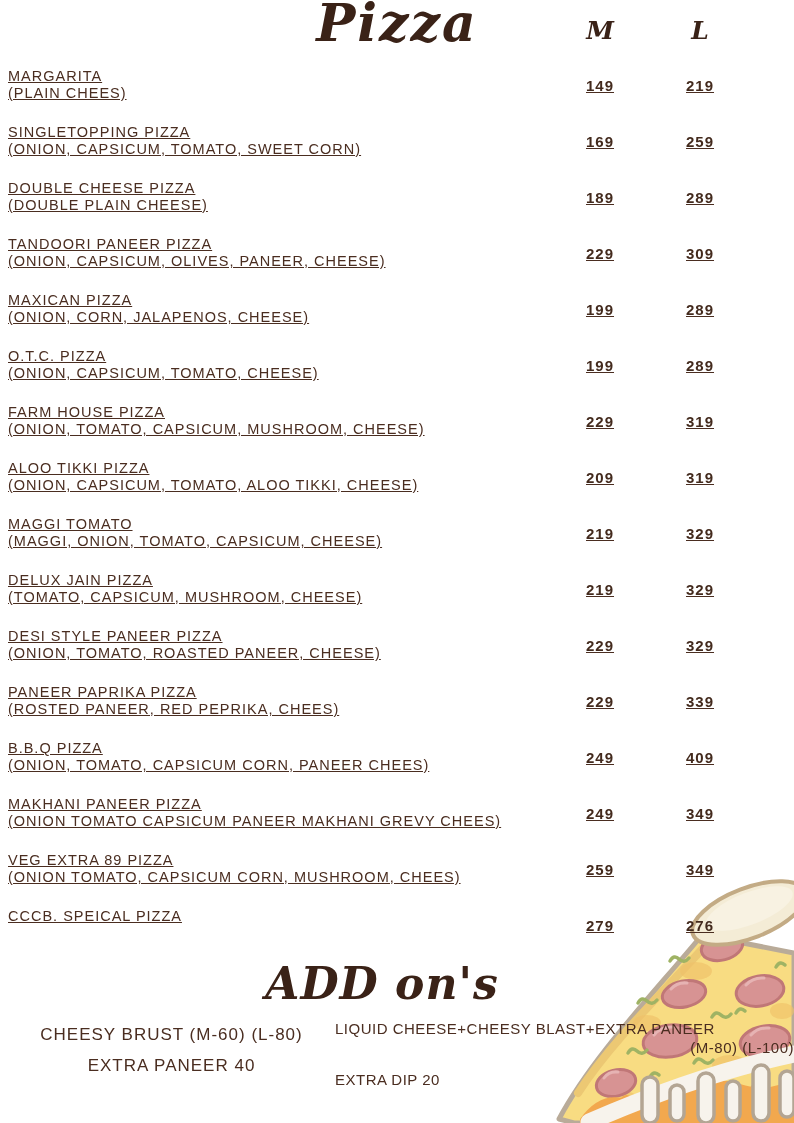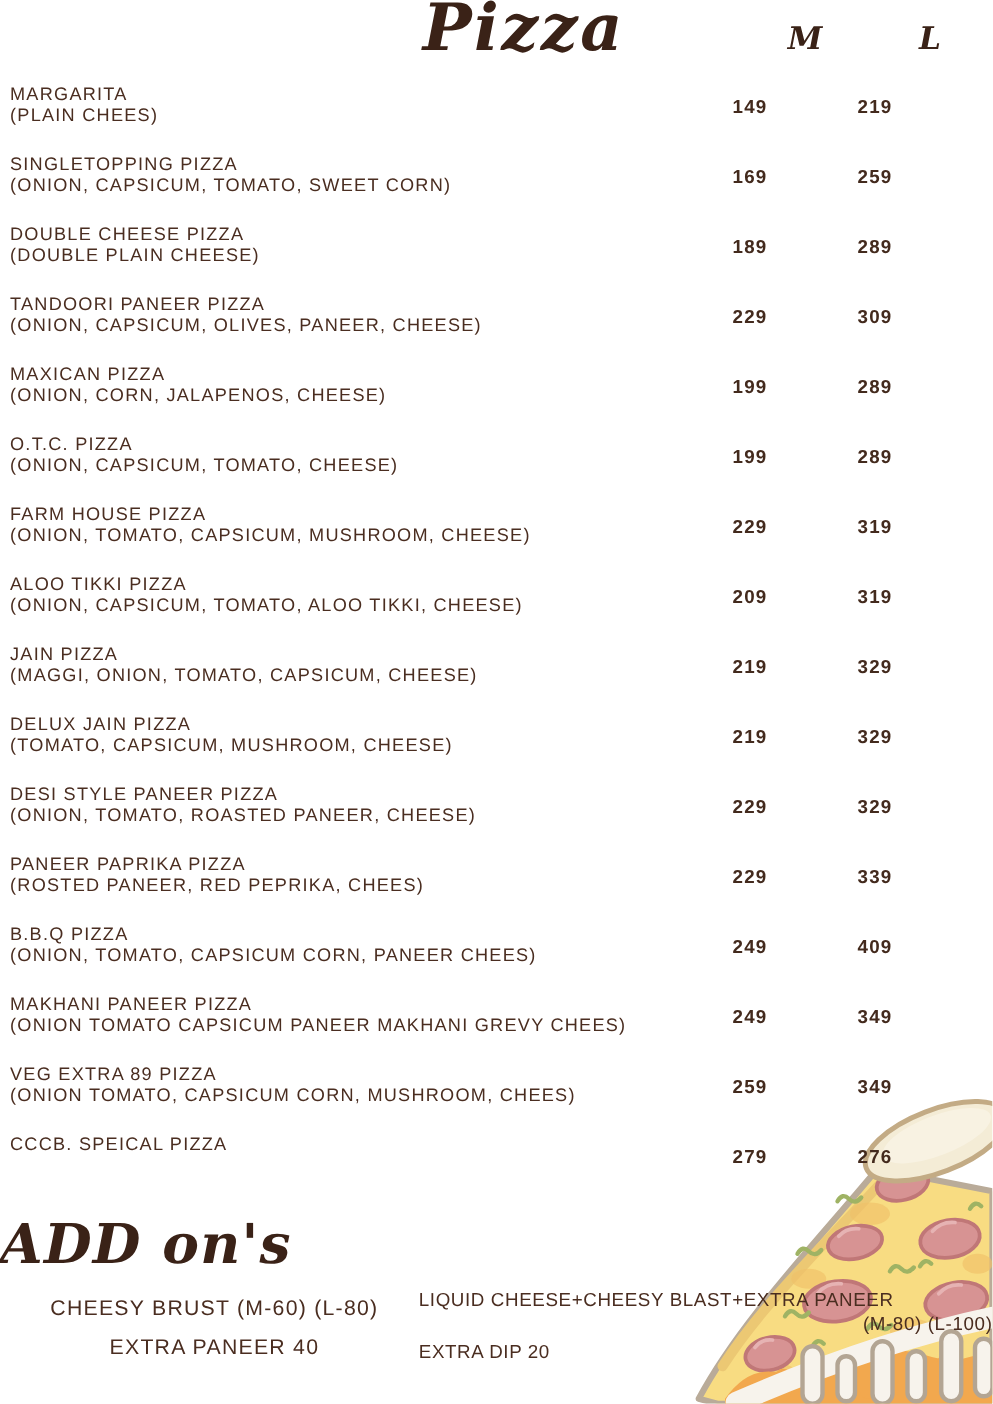--- a/index.html
+++ b/index.html
@@ -8,72 +8,72 @@
     width:794px; height:1123px;
     background:#ffffff;
     font-family:"Liberation Sans", sans-serif;
     color:#4a2d20;
     position:relative;
     overflow:hidden;
   }
   .page { position:relative; width:794px; height:1123px; overflow:hidden; }
 
   
-  .menu-header { position:relative; height:60px; z-index:2;margin-left:44px; }
+  .menu-header { position:relative; height:60px; z-index:2; }
   .page-title {
     position:absolute; left:0; right:0; top:-8px; margin:0;
     text-align:center;
     font-family:"DejaVu Serif", serif;
     font-style:italic; font-weight:700;
     font-size:52px; letter-spacing:2px;
     color:#3a2217;
   }
   .size-head {
     position:absolute; top:16px; width:100px; text-align:center;
     font-family:"DejaVu Serif", serif;
     font-style:italic; font-weight:700;
     font-size:25px; color:#3a2217;
   }
   .size-head.m { left:550px; }
   .size-head.l { left:650px; }
 
   
-  .menu-list { position:relative; z-index:2; padding:8px 44px 0 8px; }
+  .menu-list { position:relative; z-index:2; padding:8px 44px 0 8px;text-decoration:underline; }
   .menu-row { display:flex; align-items:center; margin-bottom:22px; }
   .item-text { flex:1; min-width:0; }
   .item-name {
     font-size:14.5px; line-height:17px; letter-spacing:1px;
     white-space:nowrap;
   }
   .item-desc {
     font-size:14.5px; line-height:17px; letter-spacing:1px;
     min-height:17px; white-space:nowrap;
   }
   .price {
     width:100px; text-align:center; flex:0 0 100px;
     font-size:15px; font-weight:700; letter-spacing:1px;
     color:#432a1d;
   }
 
   
   .addons { position:absolute; left:0; right:0; top:958px; z-index:2; }
   .addons-title {
-    margin:12px 30px 0 0; text-align:left;
+    margin:0 30px 0 0; text-align:center;
     font-family:"DejaVu Serif", serif;
     font-style:italic; font-weight:700;
     font-size:44px; letter-spacing:1px;
     color:#3a2217;
   }
   .addons-cols { display:flex; padding:10px 0 0 8px; }
   .addons-left { width:327px; flex:0 0 327px;text-align:center; }
   .addons-left .addon-line { font-size:17px; letter-spacing:1px; line-height:31px; white-space:nowrap; }
   .addons-right { flex:1; min-width:0; }
   .addons-right .addon-line { font-size:15px; letter-spacing:0.5px; line-height:19px; white-space:nowrap; }
   .addons-right .addon-sub { text-align:right; }
-  .addons-right .addon-last { margin-top:3px; }
+  .addons-right .addon-last { margin-top:13px; }
 
   
   .pizza-art { position:absolute; right:0; bottom:0; width:240px; height:272px; z-index:1; }
 </style>
 </head>
 <body>
 
 <div class="page">
 
   <header class="menu-header">
@@ -150,21 +150,21 @@
       <div class="item-text">
         <div class="item-name">ALOO TIKKI PIZZA</div>
         <div class="item-desc">(ONION, CAPSICUM, TOMATO, ALOO TIKKI, CHEESE)</div>
       </div>
       <div class="price price-m">209</div>
       <div class="price price-l">319</div>
     </div>
 
     <div class="menu-row">
       <div class="item-text">
-        <div class="item-name">JAIN PIZZA</div>
+        <div class="item-name">MAGGI TOMATO</div>
         <div class="item-desc">(MAGGI, ONION, TOMATO, CAPSICUM, CHEESE)</div>
       </div>
       <div class="price price-m">219</div>
       <div class="price price-l">329</div>
     </div>
 
     <div class="menu-row">
       <div class="item-text">
         <div class="item-name">DELUX JAIN PIZZA</div>
         <div class="item-desc">(TOMATO, CAPSICUM, MUSHROOM, CHEESE)</div>

